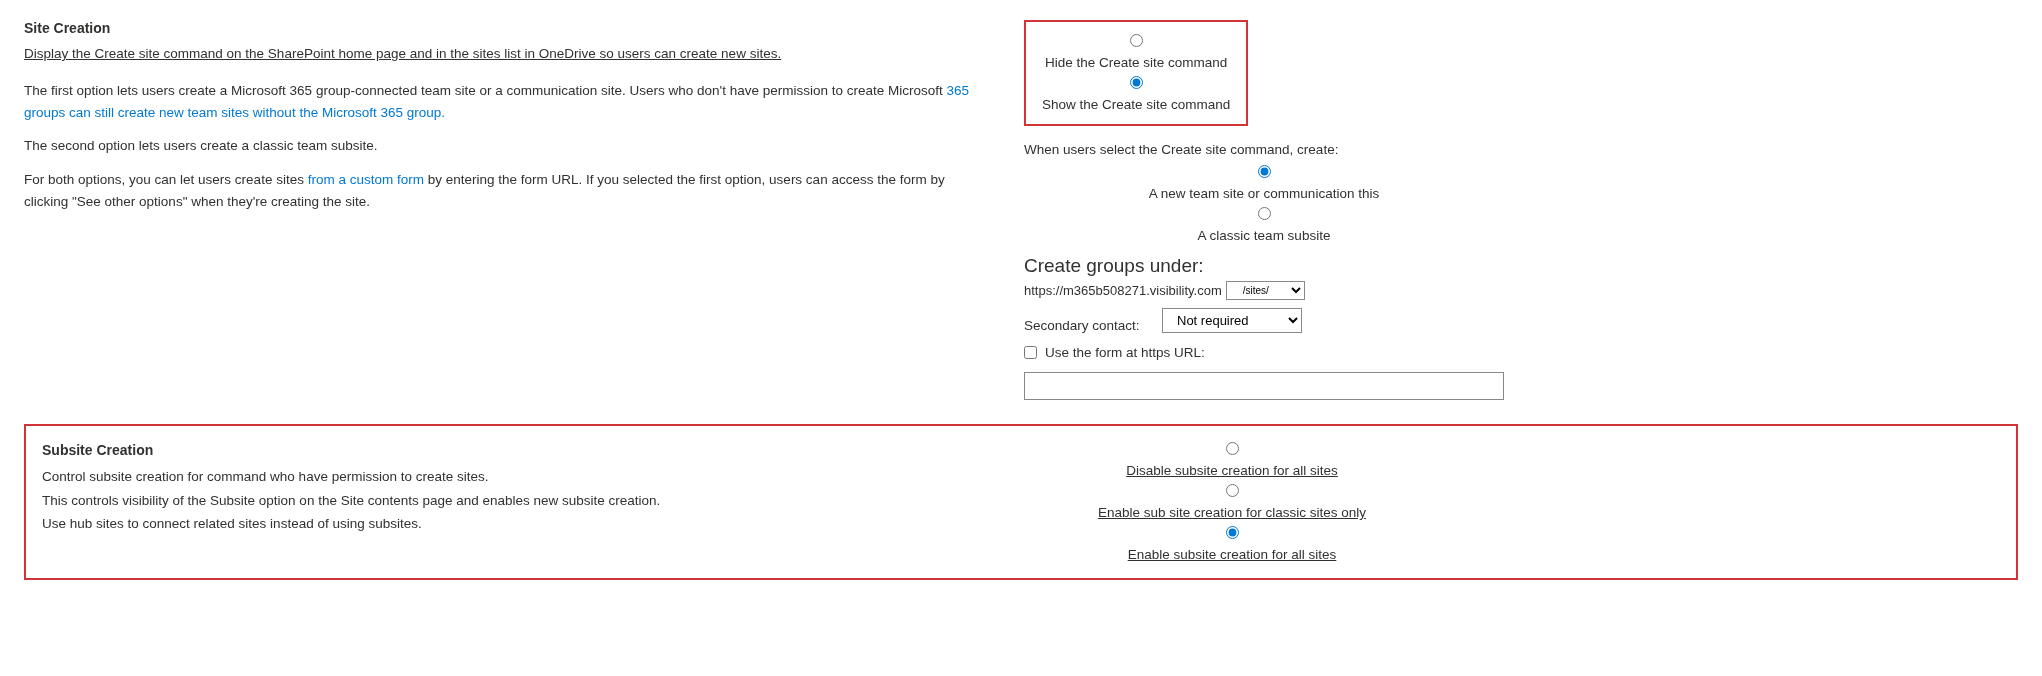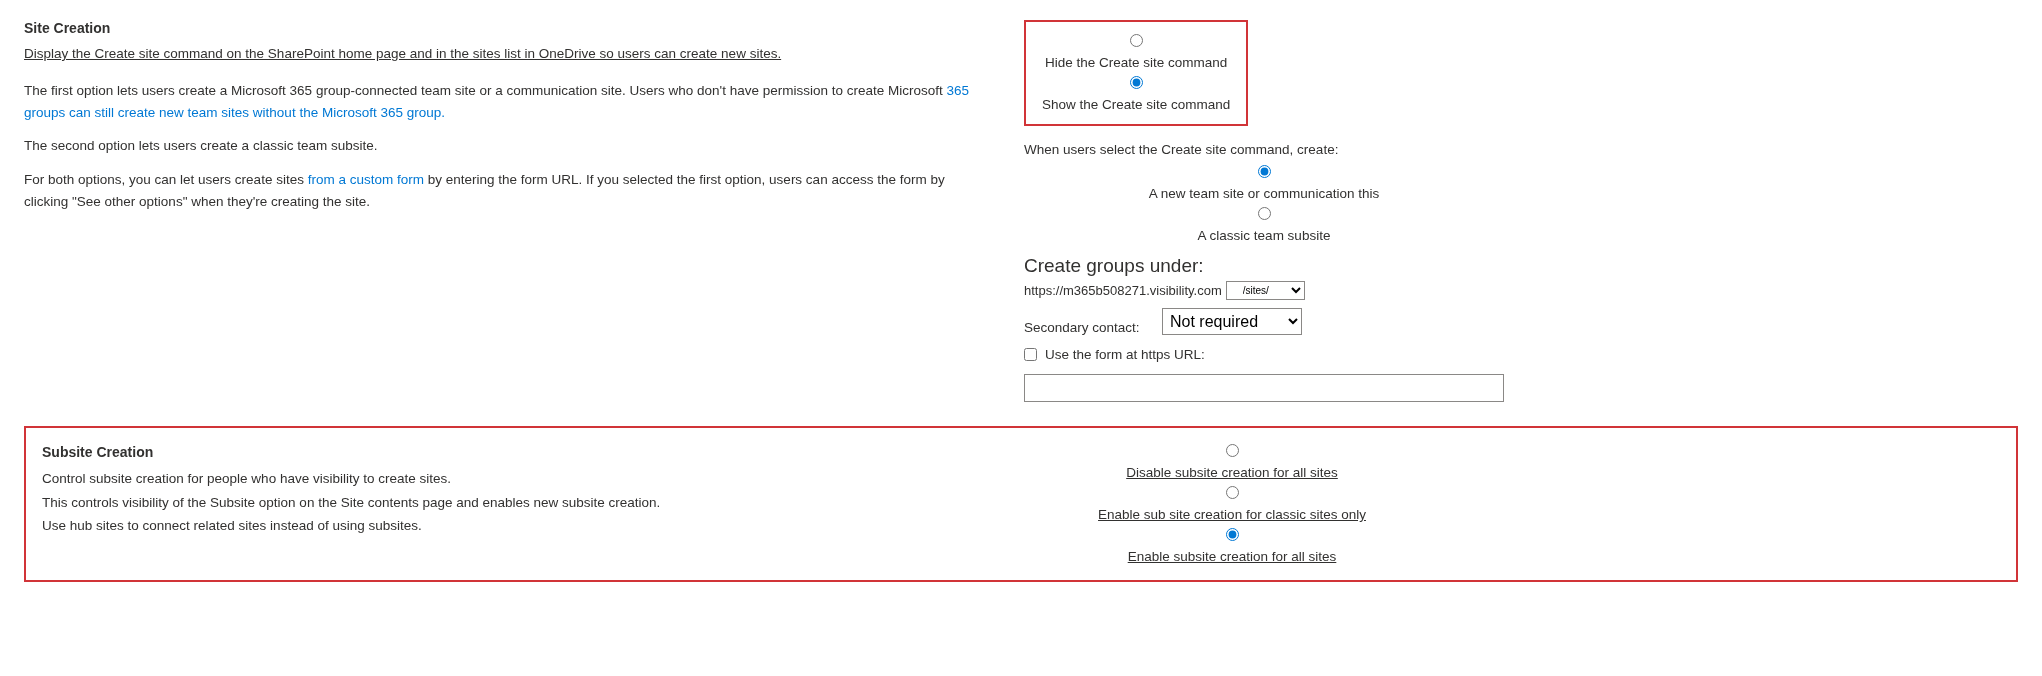--- a/index.html
+++ b/index.html
@@ -138,23 +138,23 @@
       gap: 8px;
       margin-bottom: 12px;
     }
 
     .secondary-label {
       font-size: 13.5px;
       min-width: 130px;
     }
 
     .secondary-select {
-      font-size: 16px;
+      font-size: 13px;
       border: 1px solid #8a8886;
-      padding: 3px 3px;
+      padding: 3px 10px;
       background: #fff;
       cursor: pointer;
       min-width: 140px;
     }
 
     .checkbox-row {
       display: flex;
       align-items: center;
       gap: 8px;
       font-size: 13.5px;
@@ -299,21 +299,21 @@
         </label>
         <input type="text" class="url-input" value="" style="">
       </div>
     </div>
   </div>
 
   <div class="subsite-section">
     <div class="subsite-left">
       <div class="section-title">Subsite Creation</div>
       <div class="subsite-body">
-        <p>Control subsite creation for people who have visibility to create sites.</p>
+        <p>Control subsite creation for command who have permission to create sites.</p>
         <p>This controls visibility of the Subsite option on the Site contents page and enables new subsite creation.</p>
         <p>Use hub sites to connect related sites instead of using subsites.</p>
       </div>
     </div>
 
     <div class="subsite-right">
       <div class="subsite-radio-group">
         <label class="radio-item">
           <input type="radio" name="subsite_creation" value="disable_all" style="">
           <span>Disable subsite creation for all sites</span>

